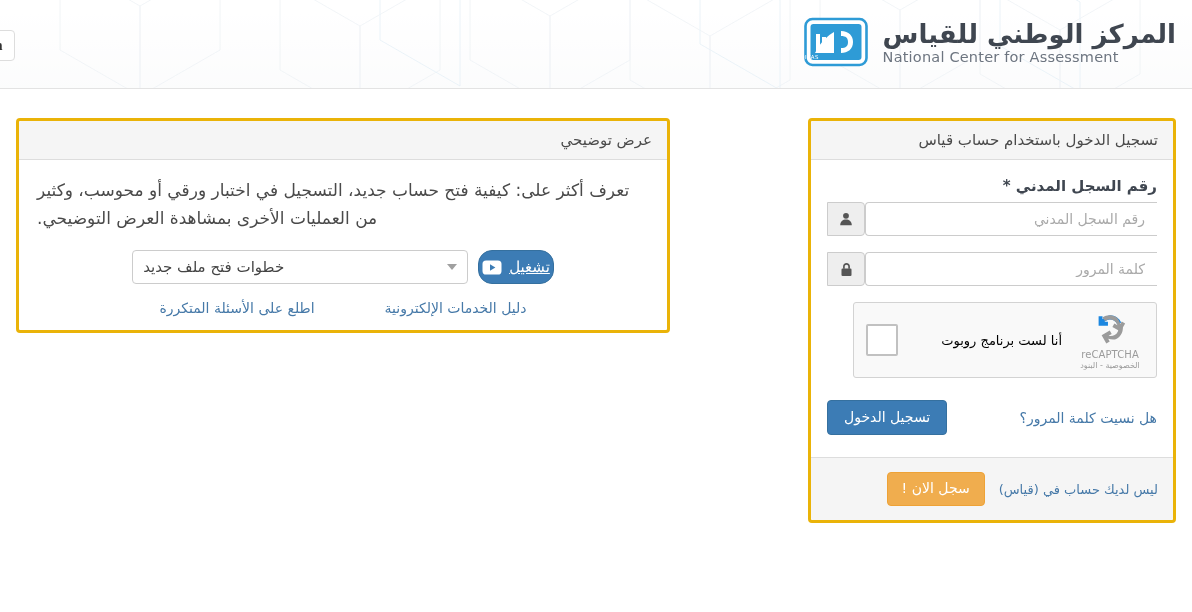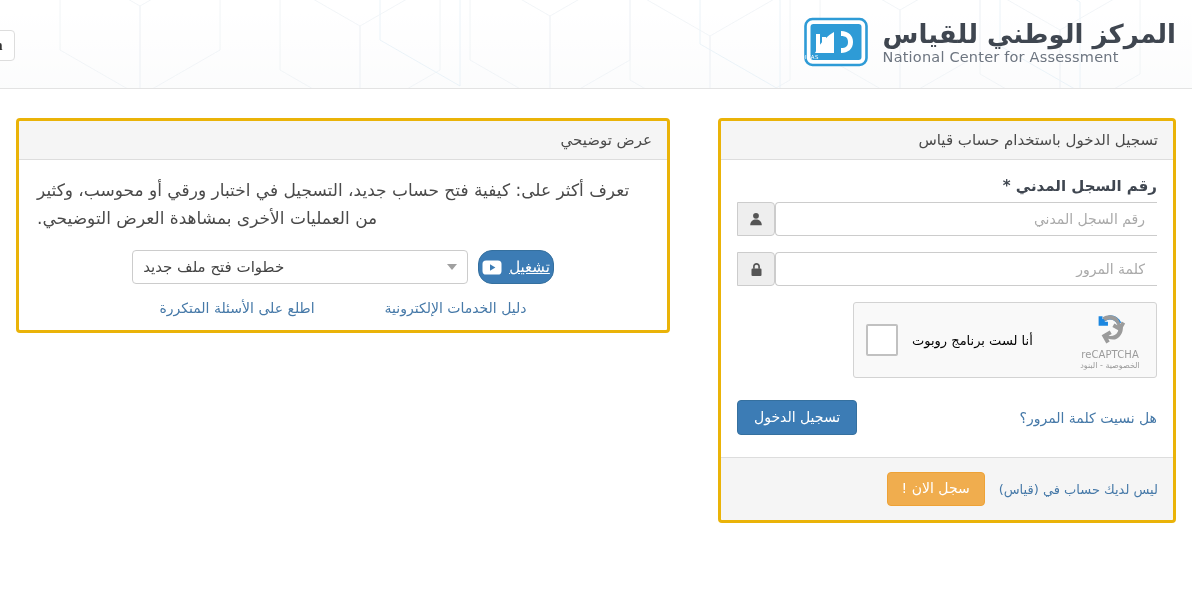--- a/index.html
+++ b/index.html
@@ -135,21 +135,21 @@
   .panel-footer {
     background: #f5f5f5;
     border-top: 1px solid #dddddd;
     padding: 14px 15px;
     border-bottom-left-radius: 3px;
     border-bottom-right-radius: 3px;
   }
 
   
   .login-panel {
-    width: 458px;
+    width: 368px;
   }
   .login-panel .panel-body {
     padding: 14px 16px 22px 16px;
   }
   .field-label {
     font-size: 15px;
     font-weight: bold;
     color: #3f4650;
     margin: 3px 0 7px 0;
     text-align: right;
@@ -223,21 +223,21 @@
     border-radius: 2px;
     flex: 0 0 auto;
     margin-right: 2px;
     cursor: pointer;
   }
   .recaptcha-label {
     flex: 1 1 auto;
     padding: 0 12px;
     font-size: 13px;
     color: #000000;
-    text-align: left;
+    text-align: right;
     direction: rtl;
     font-family: "DejaVu Sans", "Liberation Sans", sans-serif;
   }
   .recaptcha-brand {
     flex: 0 0 auto;
     width: 72px;
     text-align: center;
     direction: ltr;
   }
   .recaptcha-brand .rc-name {

